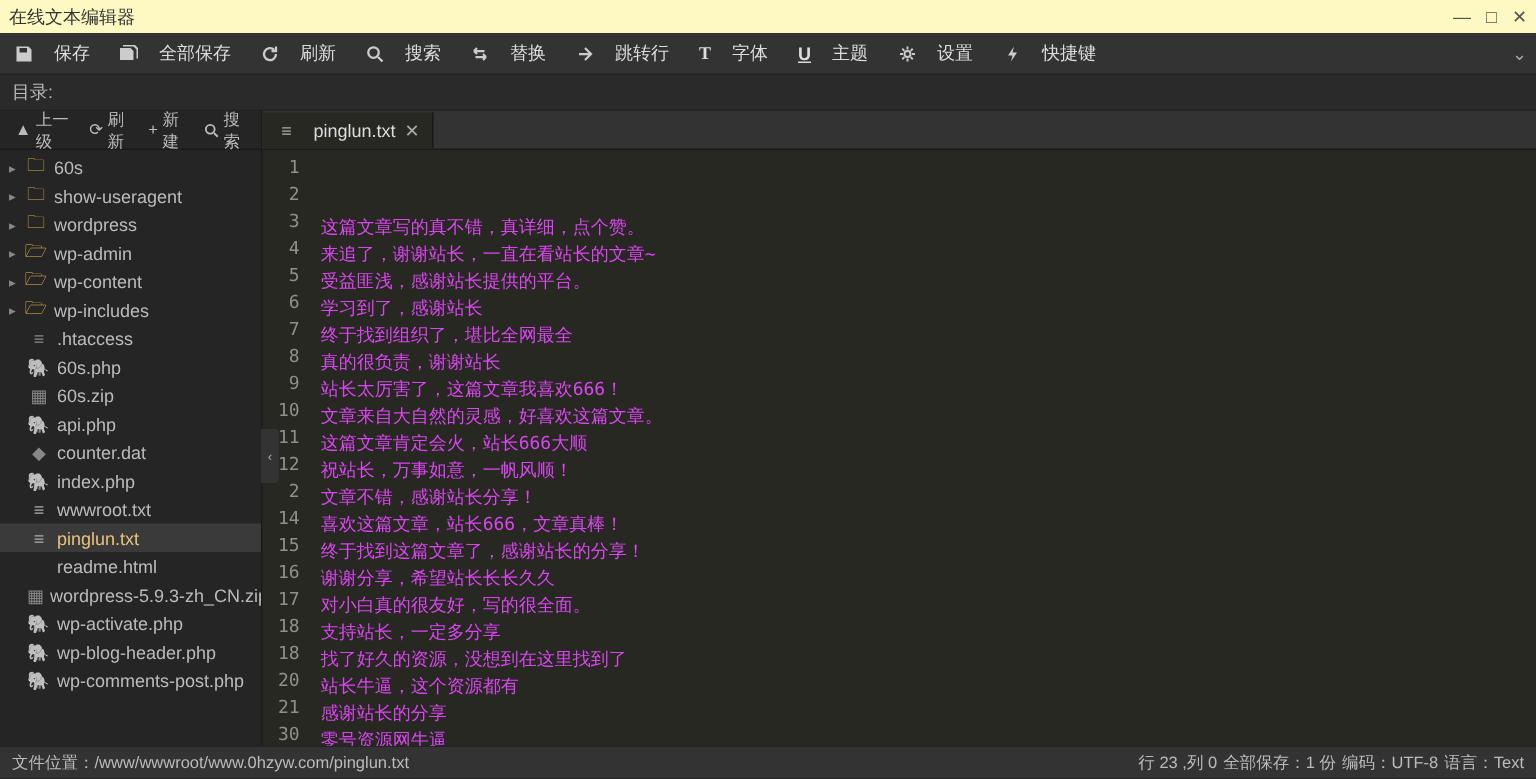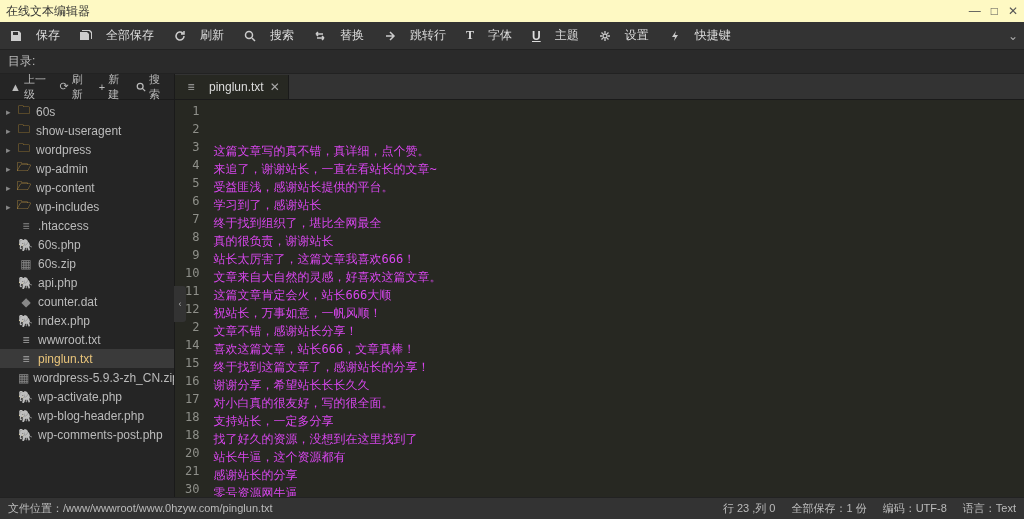--- a/index.html
+++ b/index.html
@@ -33,21 +33,21 @@
 .indent1 { padding-left: 18px; }
 .editor-area { flex: 1; display: flex; flex-direction: column; background: #272822; position: relative; }
 .tabs { height: 26px; background: #333; display: flex; align-items: flex-end; border-bottom: 1px solid #1a1a1a; }
 .tab { background: #272822; color: #ddd; height: 24px; display: flex; align-items: center; padding: 0 8px; gap: 6px; font-size: 12px; border-right: 1px solid #1a1a1a; cursor: pointer; }
 .tab .close { color: #aaa; cursor: pointer; }
 .editor { flex: 1; display: flex; overflow: auto; font-family: Consolas, monospace; font-size: 12px; line-height: 18px; position: relative; }
 .gutter { background: #272822; color: #8f908a; text-align: right; padding: 2px 8px 2px 10px; user-select: none; }
 .code { flex: 1; padding: 2px 6px; color: #d946ef; white-space: pre; margin-top: 40px; }
 .code-line { height: 18px; }
 .collapse-handle { position: absolute; left: -1px; top: 50%; width: 12px; height: 36px; background: #333; color: #aaa; display: flex; align-items: center; justify-content: center; font-size: 9px; cursor: pointer; z-index: 5; border-radius: 0 3px 3px 0; }
-.statusbar { height: 22px; background: #333; color: #bbb; display: flex; align-items: center; padding: 0 8px; font-size: 11px; gap: 16px; border-top: 1px solid #222; }
+.statusbar { height: 22px; background: #333; color: #bbb; display: flex; align-items: center; padding: 0 8px; font-size: 11px; gap: 4px; border-top: 1px solid #222; }
 .statusbar .flex { flex: 1; }
 .ico { display: inline-block; }
 svg { display: block; }
 </style>
 </head>
 <body>
 
 <div class="titlebar">
   <span>在线文本编辑器</span>
   <div class="winbtns">
@@ -221,20 +221,24 @@
           <span class="ficon php-ic">🐘</span>
           <span class="fname">index.php</span>
         </div>
         <div class="tree-row indent1">
           <span class="ficon txt-ic">≡</span>
           <span class="fname">wwwroot.txt</span>
         </div>
         <div class="tree-row indent1 active">
           <span class="ficon txt-ic">≡</span>
           <span class="fname">pinglun.txt</span>
+        </div>
+        <div class="tree-row indent1">
+          <span class="ficon html-ic"></span>
+          <span class="fname">readme.html</span>
         </div>
         <div class="tree-row indent1">
           <span class="ficon zip-ic">▦</span>
           <span class="fname">wordpress-5.9.3-zh_CN.zip</span>
         </div>
         <div class="tree-row indent1">
           <span class="ficon php-ic">🐘</span>
           <span class="fname">wp-activate.php</span>
         </div>
         <div class="tree-row indent1">

